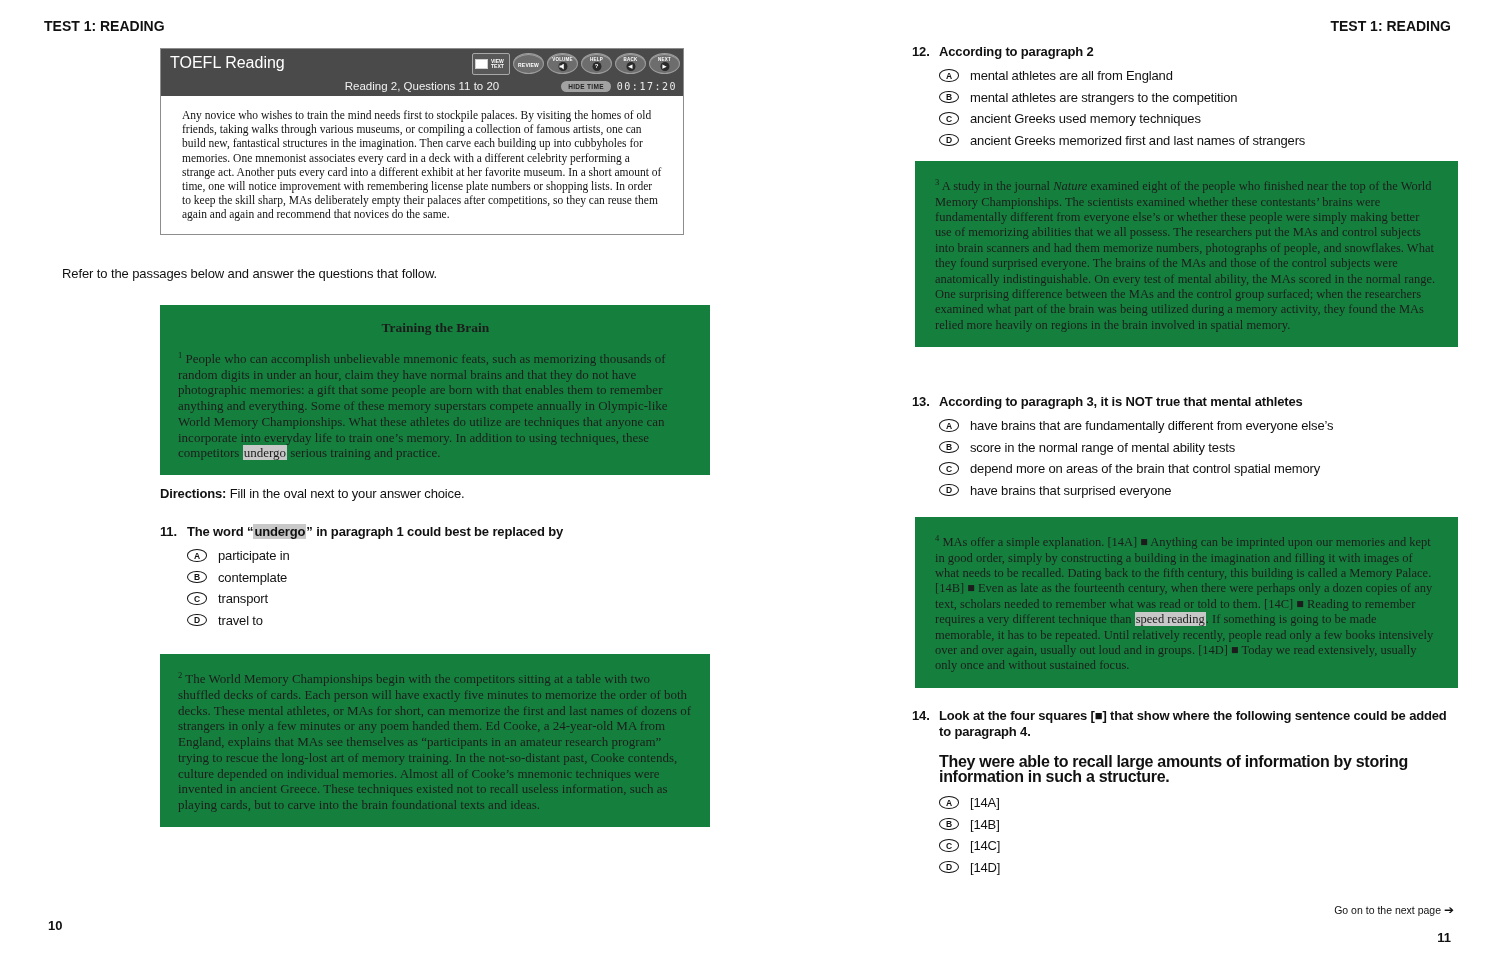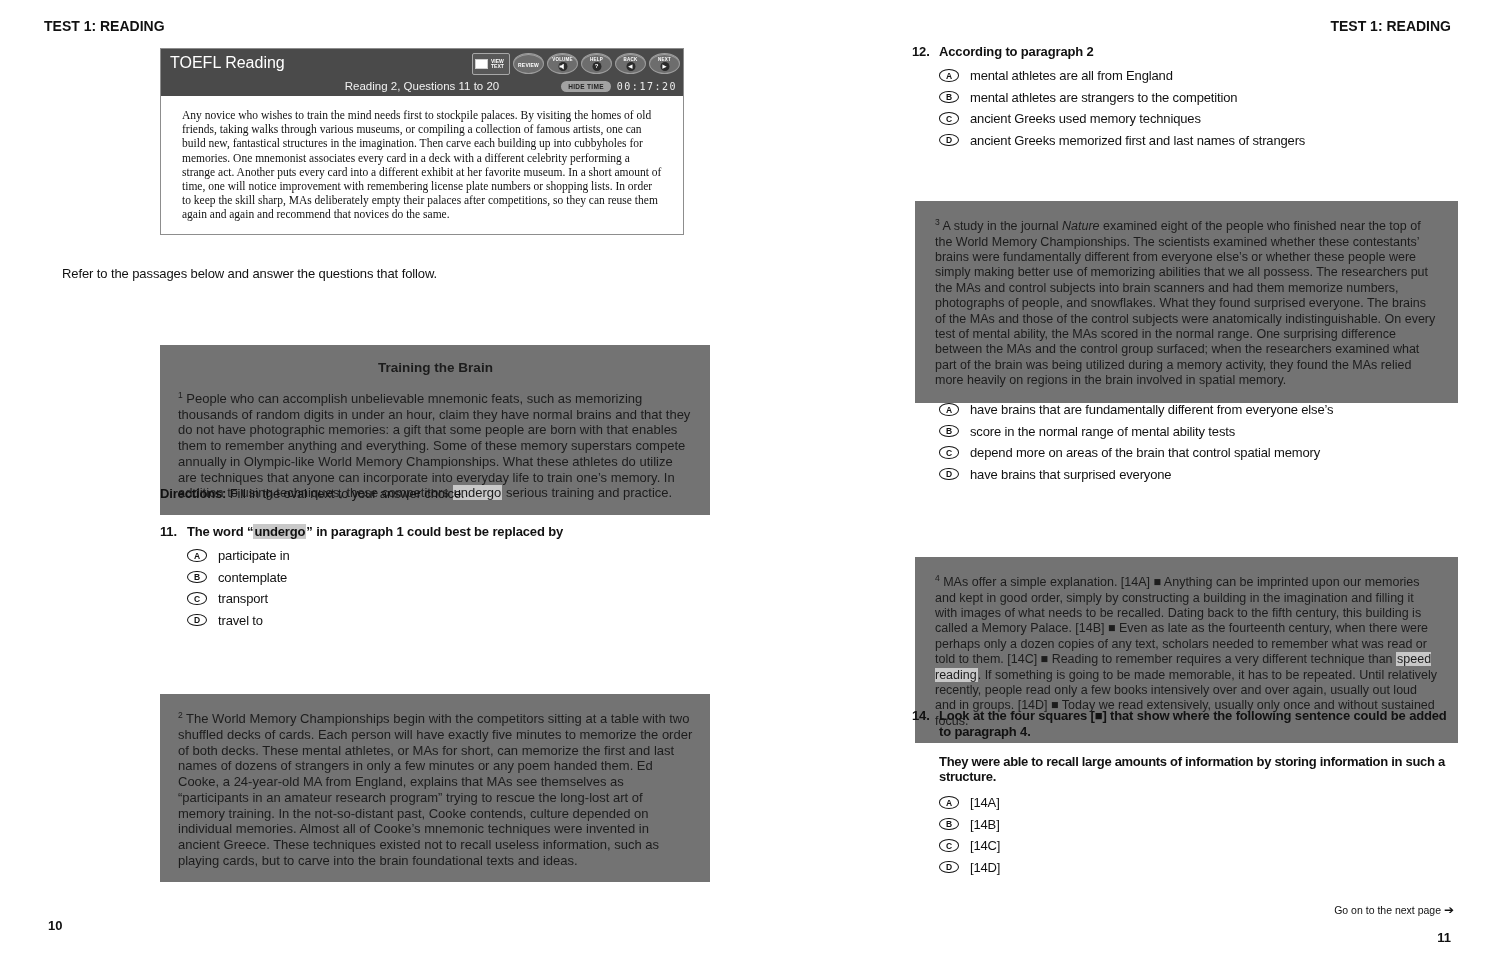--- a/index.html
+++ b/index.html
@@ -34,21 +34,21 @@
   .hide-time-group { position:absolute; right:6px; bottom:4px; display:flex; align-items:center; gap:6px; }
   .hide-time-pill { background:#a2a2a2; color:#222; font-weight:bold; font-size:6.5px; padding:2px 7px;
                     border-radius:8px; letter-spacing:.3px; }
   .timer { font-family:"DejaVu Sans Mono", monospace; font-size:10px; color:#ececec; letter-spacing:1.5px; }
   .screen-passage { background:#fff; padding:12px 20px 12px 21px; font-family:"Liberation Serif", serif;
                     font-size:11.5px; line-height:14.2px; color:#111; }
 
   .refer { position:absolute; left:62px; top:266px; font-size:13px; letter-spacing:-.1px; }
 
   
-  .passage-box { position:absolute; background:#737373; font-family:Liberation Sans, sans-serif; color:#1c1c1c;margin-top:40px; }
+  .passage-box { position:absolute; background:#15803d; font-family:Liberation Serif, serif; color:#1c1c1c; }
   #training-box { left:160px; top:305px; width:550px; padding:13px 17px 14px 18px; font-size:13px; line-height:15.7px; }
   .passage-title { text-align:center; font-weight:bold; font-size:13.5px; margin:2px 0 12px; }
   #para2-box { left:160px; top:654px; width:550px; padding:14px 17px 14px 18px; font-size:13px; line-height:15.7px; }
   #para3-box { left:915px; top:161px; width:543px; padding:14px 20px; font-size:12.5px; line-height:15.4px; }
   #para4-box { left:915px; top:517px; width:543px; padding:14px 20px; font-size:12.5px; line-height:15.4px; }
   .passage-box sup { font-size:8.5px; }
   .hl { background:#c8c8c8; padding:0 1px; }
 
   .directions { position:absolute; left:160px; top:486px; font-size:13px; letter-spacing:-.15px; }
   .directions .dlabel { font-weight:bold; }
@@ -61,21 +61,21 @@
   #q14 { left:912px; top:708px; width:550px; }
   .q-line { display:flex; font-weight:bold; font-size:13px; line-height:16px; }
   .q-num { width:27px; flex:none; }
   .q-stem { flex:1; }
   .options { margin:9px 0 0 27px; }
   .option { display:flex; align-items:center; margin-bottom:8.5px; height:13px; }
   .opt-oval { width:20px; height:12.5px; border:1.2px solid #141414; border-radius:50%;
               display:flex; align-items:center; justify-content:center;
               font-weight:bold; font-size:8.5px; margin-right:11px; flex:none; background:#fff; }
   .opt-text { font-size:13px; }
-  #q14 .sentence { margin:14px 0 0 27px; font-weight:bold; font-size:13px; letter-spacing:-.3px; line-height:15px; }
+  #q14 .sentence { margin:14px 0 0 27px; font-weight:bold; font-size:16px; letter-spacing:-.3px; line-height:15px; }
   #q14 .subq { margin:14px 0 0 27px; font-weight:bold; font-size:13px; }
   #q14 .options { margin-top:12px; }
 
   .next-page { position:absolute; right:46px; top:903px; font-weight:normal; font-size:10.5px; }
   .next-arrow { font-size:12px; }
   .page-number { position:absolute; font-weight:bold; font-size:13px; }
   #pn10 { left:48px; top:918px; }
   #pn11 { right:49px; top:930px; }
 </style>
 </head>
@@ -190,20 +190,24 @@
           <span class="opt-text">ancient Greeks memorized first and last names of strangers</span>
         </div>
     </div>
   </div>
 
   <div id="para3-box" class="passage-box">
     <sup>3</sup><span> A study in the journal </span><i>Nature</i><span> examined eight of the people who finished near the top of the World Memory Championships. The scientists examined whether these contestants’ brains were fundamentally different from everyone else’s or whether these people were simply making better use of memorizing abilities that we all possess. The researchers put the MAs and control subjects into brain scanners and had them memorize numbers, photographs of people, and snowflakes. What they found surprised everyone. The brains of the MAs and those of the control subjects were anatomically indistinguishable. On every test of mental ability, the MAs scored in the normal range. One surprising difference between the MAs and the control group surfaced; when the researchers examined what part of the brain was being utilized during a memory activity, they found the MAs relied more heavily on regions in the brain involved in spatial memory.</span>
   </div>
 
   <div id="q13" class="question">
+    <div class="q-line">
+      <span class="q-num">13.</span>
+      <span class="q-stem">According to paragraph 3, it is NOT true that mental athletes</span>
+    </div>
     <div class="options">
       <div class="option">
           <span class="opt-oval">A</span>
           <span class="opt-text">have brains that are fundamentally different from everyone else’s</span>
         </div>
       <div class="option">
           <span class="opt-oval">B</span>
           <span class="opt-text">score in the normal range of mental ability tests</span>
         </div>
       <div class="option">

